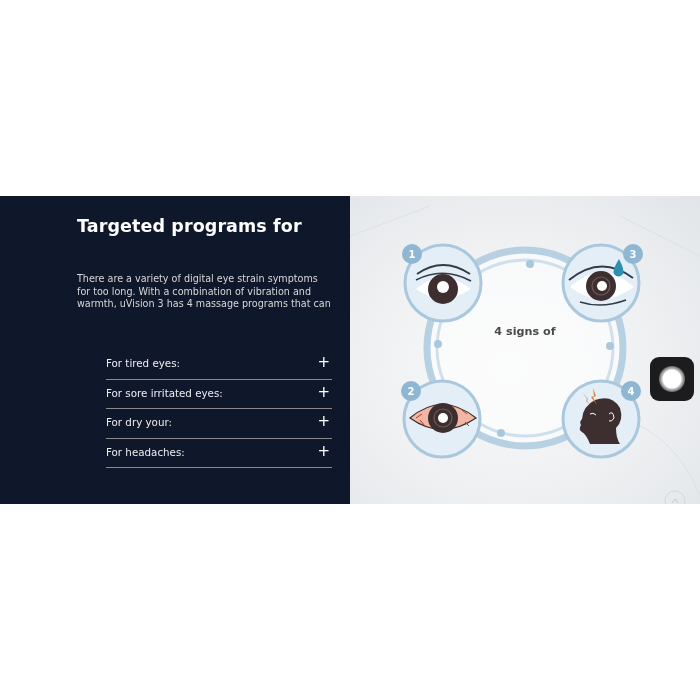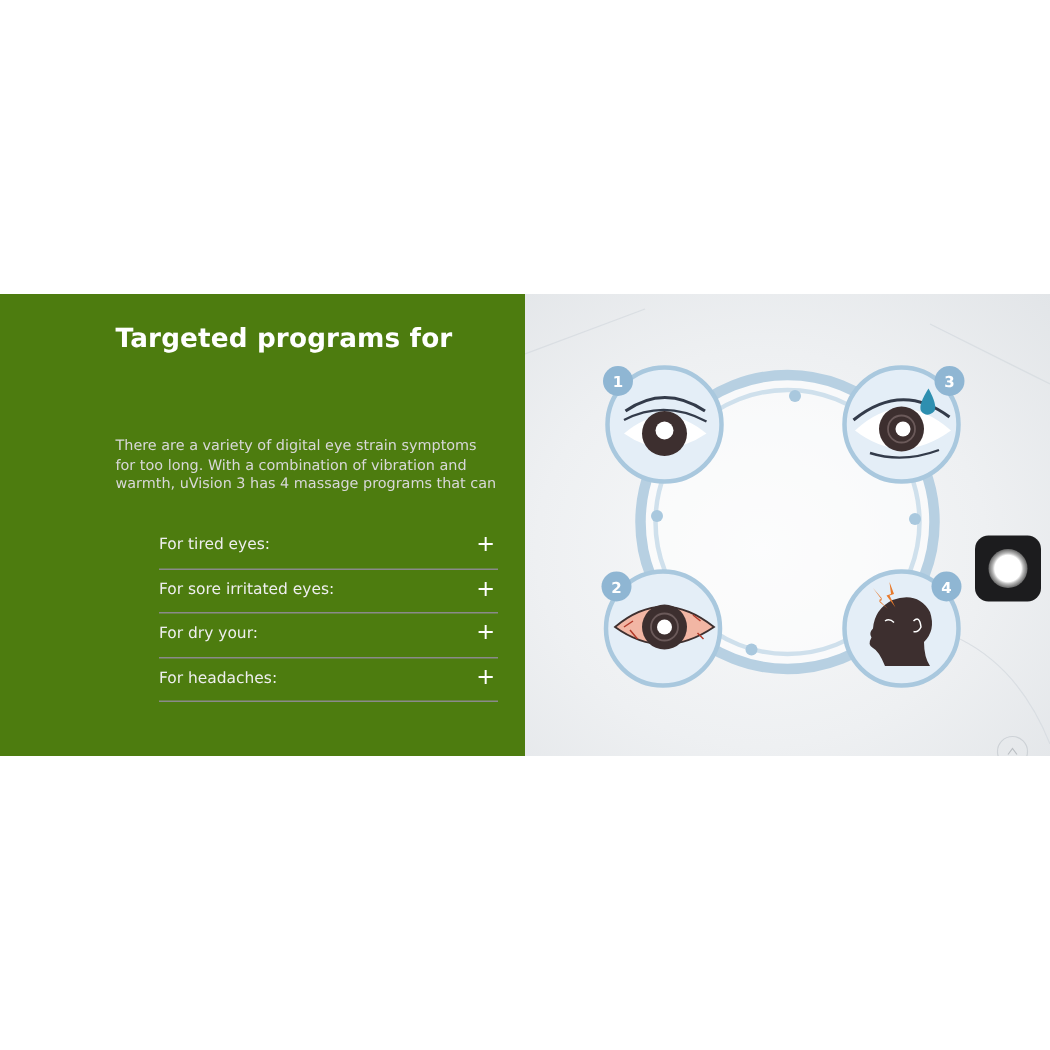--- a/index.html
+++ b/index.html
@@ -1,23 +1,23 @@
 <!DOCTYPE html>
 <html><head>
 <meta charset="utf-8">
 <style>
   html, body { margin:0; padding:0; }
   body { width:700px; height:700px; background:#ffffff; position:relative; overflow:hidden;
          font-family:"DejaVu Sans", sans-serif; }
   .section { position:absolute; left:0; top:196px; width:700px; height:308px; }
-  .left { position:absolute; left:0; top:0; width:350px; height:308px; background:#4d7c0f; }
+  .left { position:absolute; left:0; top:0; width:350px; height:308px; background:#0f172a; }
   .title { position:absolute; left:77px; top:18px; width:260px; color:#ffffff;
            font-size:17.5px; font-weight:bold; line-height:24px; letter-spacing:0.1px; }
   .desc { position:absolute; left:77px; top:77px; width:262px; color:#d8d8d8;
-          font-size:9.6px; line-height:12.5px;margin-top:19px; }
+          font-size:9.6px; line-height:12.5px; }
   .acc { position:absolute; left:77px; top:154px; width:255px; }
   .acc-item { height:28.5px; border-bottom:1px solid #8a8a8a; position:relative; cursor:pointer;margin-left:29px; }
   .acc-label { position:absolute; left:0; top:7px; color:#eeeeee; font-size:10.3px; }
   .acc-plus { position:absolute; right:2px; top:3px; color:#ffffff; font-size:15px; line-height:18px; }
   .right { position:absolute; left:350px; top:0; width:350px; height:308px;
            background: radial-gradient(ellipse at 45% 55%, #f8f9fa 0%, #eef0f2 55%, #e2e5e8 100%); overflow:hidden; }
   .right svg { position:absolute; left:0; top:0; }
   .center-text { position:absolute; left:100px; top:128px; width:150px; text-align:center;
                  color:#4a4a4a; font-size:11.2px; font-weight:bold; line-height:15.5px; }
   .home-btn { position:absolute; left:650px; top:357px; width:44px; height:44px; border-radius:9px;
@@ -116,19 +116,20 @@
         <path d="M240 248 Q236 238 232 236 Q228 234 231 229 Q229 226 232 223 Q233 210 245 204 Q262 198 270 212 Q274 224 266 232 Q266 242 270 248 Z" fill="#3d2f2f"></path>
         <path d="M259 218 Q263 214 264 222 Q262 226 259 225" stroke="#ffffff" stroke-width="1" fill="none"></path>
         <path d="M240 218 Q243 216 246 219" stroke="#ffffff" stroke-width="1" fill="none"></path>
         <path d="M232 196 L238 203 L236 204 L242 210 L236 205 L238 204 Z" fill="#e87a2c"></path>
         <path d="M243 192 L246 200 L243 201 L247 209 L241 201 L244 200 Z" fill="#e87a2c"></path>
         <circle cx="281" cy="195" r="10" fill="#8fb6d3"></circle>
         <text x="281" y="199" text-anchor="middle" font-size="10" font-weight="bold" fill="#ffffff" font-family="DejaVu Sans, sans-serif">4</text>
       </g>
     </svg>
     <div class="center-text">
+      <div>4 signs of</div>
     </div>
   </div>
 </div>
 
 <div class="home-btn">
   <div class="ring"></div>
 </div>
 
 </body></html>

